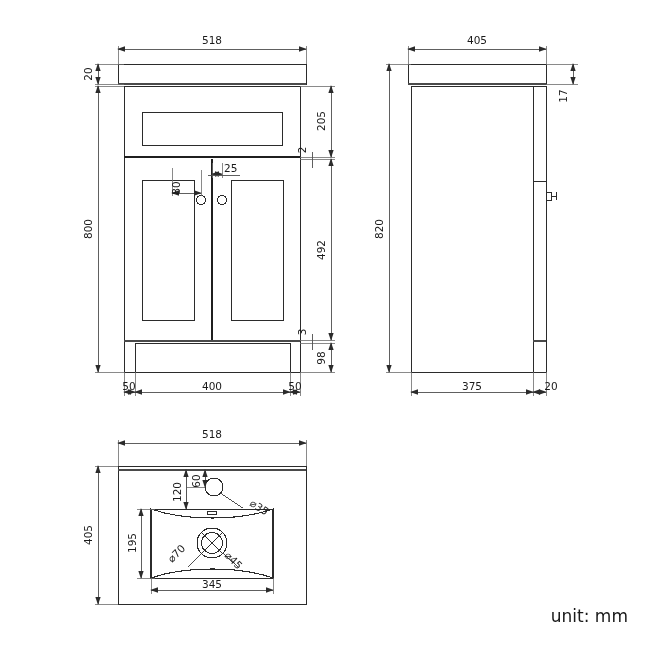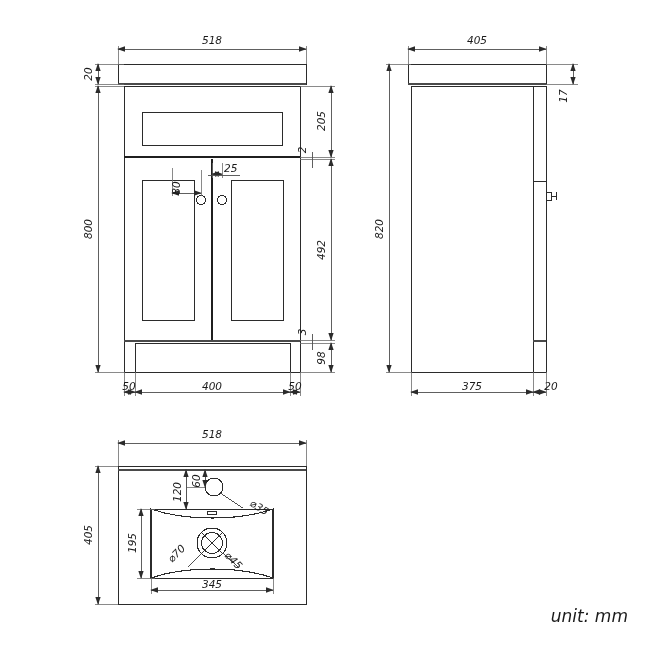--- a/index.html
+++ b/index.html
@@ -1,18 +1,18 @@
 <!DOCTYPE html>
 <html><head>
 <meta charset="utf-8">
 <style>
   html,body{margin:0;padding:0;background:#ffffff;}
   body{width:650px;height:650px;overflow:hidden;
        font-family:"DejaVu Sans","Liberation Sans",sans-serif;color:#1a1a1a;}
-  #sheet{position:relative;width:650px;height:650px;background:#fff;font-style:italic;}
+  #sheet{position:relative;width:650px;height:650px;background:#fff;}
   svg{display:block;}
   text{font-family:"DejaVu Sans","Liberation Sans",sans-serif;fill:#1a1a1a;}
   .dimtxt{font-size:10.5px;}
   .unittxt{font-size:17px;}
 </style>
 </head>
 <body>
 
 <div id="sheet">
 

